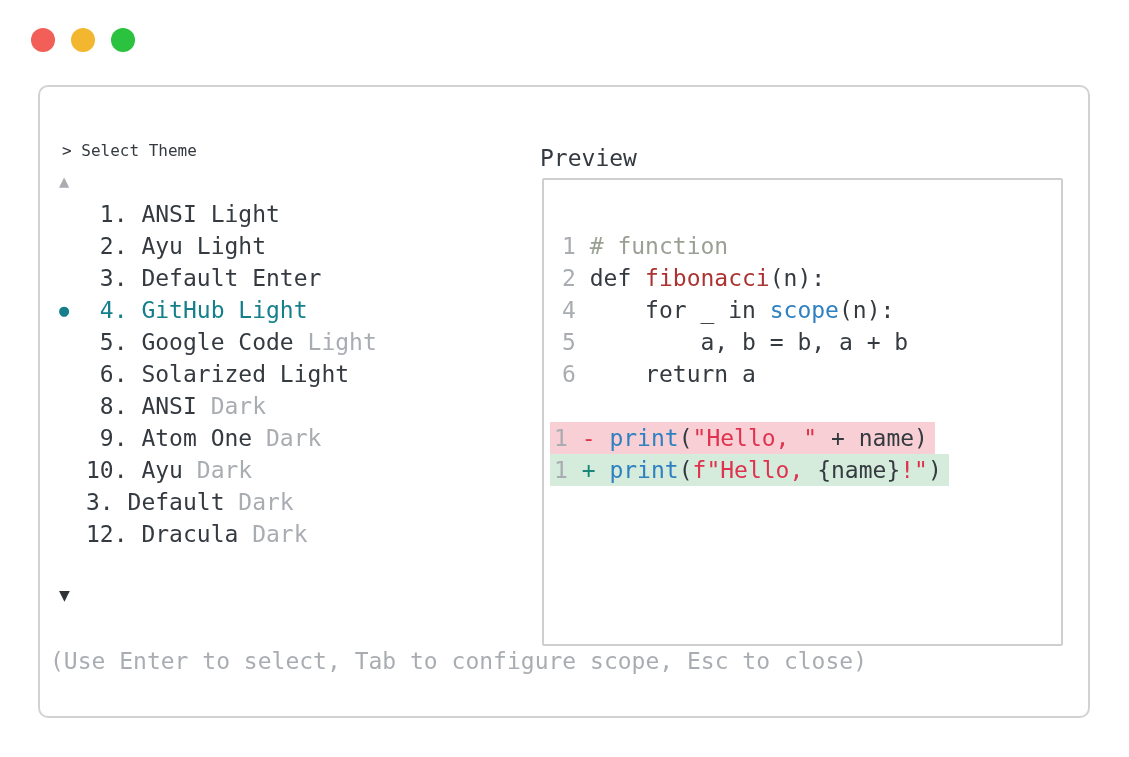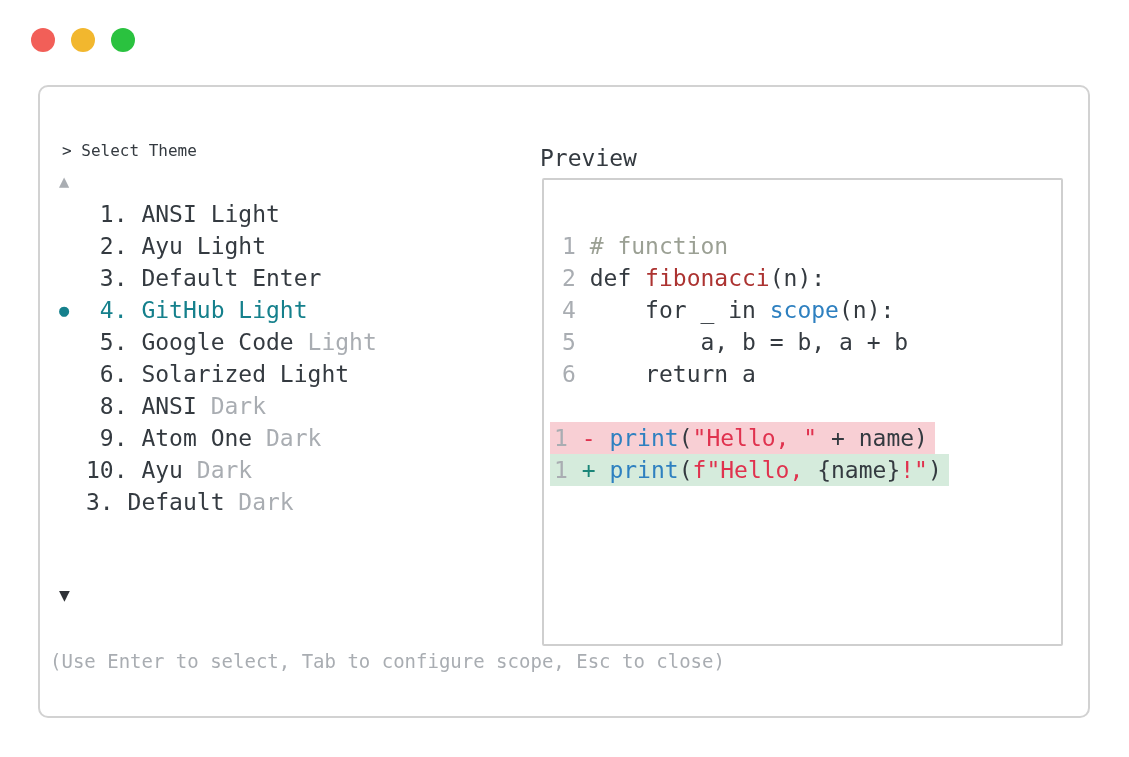--- a/index.html
+++ b/index.html
@@ -149,21 +149,21 @@
   .tok-number  { color: var(--number_teal, #15808c); }
   .tok-string  { color: var(--string_red, #e0324e); }
   .tok-minus   { color: var(--diff_minus, #e0324e); }
   .tok-plus    { color: var(--diff_plus, #1a8578); }
 
   
   .footer-hint {
     position: absolute;
     left: 10px;
     top: 561px;
-    font-size: 19px;
+    font-size: 23px;
     line-height: 26px;
     color: var(--text_dim, #a9adb2);
     white-space: pre;
   }
 </style>
 </head>
 <body>
 
 <div class="stage" style="--accent_teal: #15808c; --text_dark: #343a40; --text_dim: #a9adb2; --comment: #9ba094; --defname_red: #ac3331; --builtin_blue: #2e80c0; --number_teal: #15808c; --string_red: #e0324e; --diff_minus: #e0324e; --diff_plus: #1a8578; --removed_bg: #f8cfd4; --added_bg: #d5ebdc; --border: #d2d2d2;">
 
@@ -185,20 +185,21 @@
         <div class="theme-row"><span> 1. </span><span>ANSI Light</span></div>
         <div class="theme-row"><span> 2. </span><span>Ayu Light</span></div>
         <div class="theme-row"><span> 3. </span><span>Default Enter</span></div>
         <div class="theme-row selected"><span class="bullet">●</span><span> 4. </span><span>GitHub Light</span></div>
         <div class="theme-row"><span> 5. </span><span>Google Code</span><span class="dim"> Light</span></div>
         <div class="theme-row"><span> 6. </span><span>Solarized Light</span></div>
         <div class="theme-row"><span> 8. </span><span>ANSI</span><span class="dim"> Dark</span></div>
         <div class="theme-row"><span> 9. </span><span>Atom One</span><span class="dim"> Dark</span></div>
         <div class="theme-row"><span>10. </span><span>Ayu</span><span class="dim"> Dark</span></div>
         <div class="theme-row"><span>3. </span><span>Default</span><span class="dim"> Dark</span></div>
+        <div class="theme-row"><span>12. </span><span>Dracula</span><span class="dim"> Dark</span></div>
       </div>
 
     <div class="scroll-down">▼</div>
 
     <div class="preview-box">
       <div class="code-lines">
           <div class="code-row"><span class="tok-ln">1 </span><span class="tok-comment"># function</span></div>
           <div class="code-row"><span class="tok-ln">2 </span><span class="tok-plain">def </span><span class="tok-defname">fibonacci</span><span class="tok-plain">(n):</span></div>
           <div class="code-row"><span class="tok-ln">4 </span><span class="tok-plain">    for _ in </span><span class="tok-builtin">scope</span><span class="tok-plain">(n):</span></div>
           <div class="code-row"><span class="tok-ln">5 </span><span class="tok-plain">        a, b = b, a + b</span></div>

